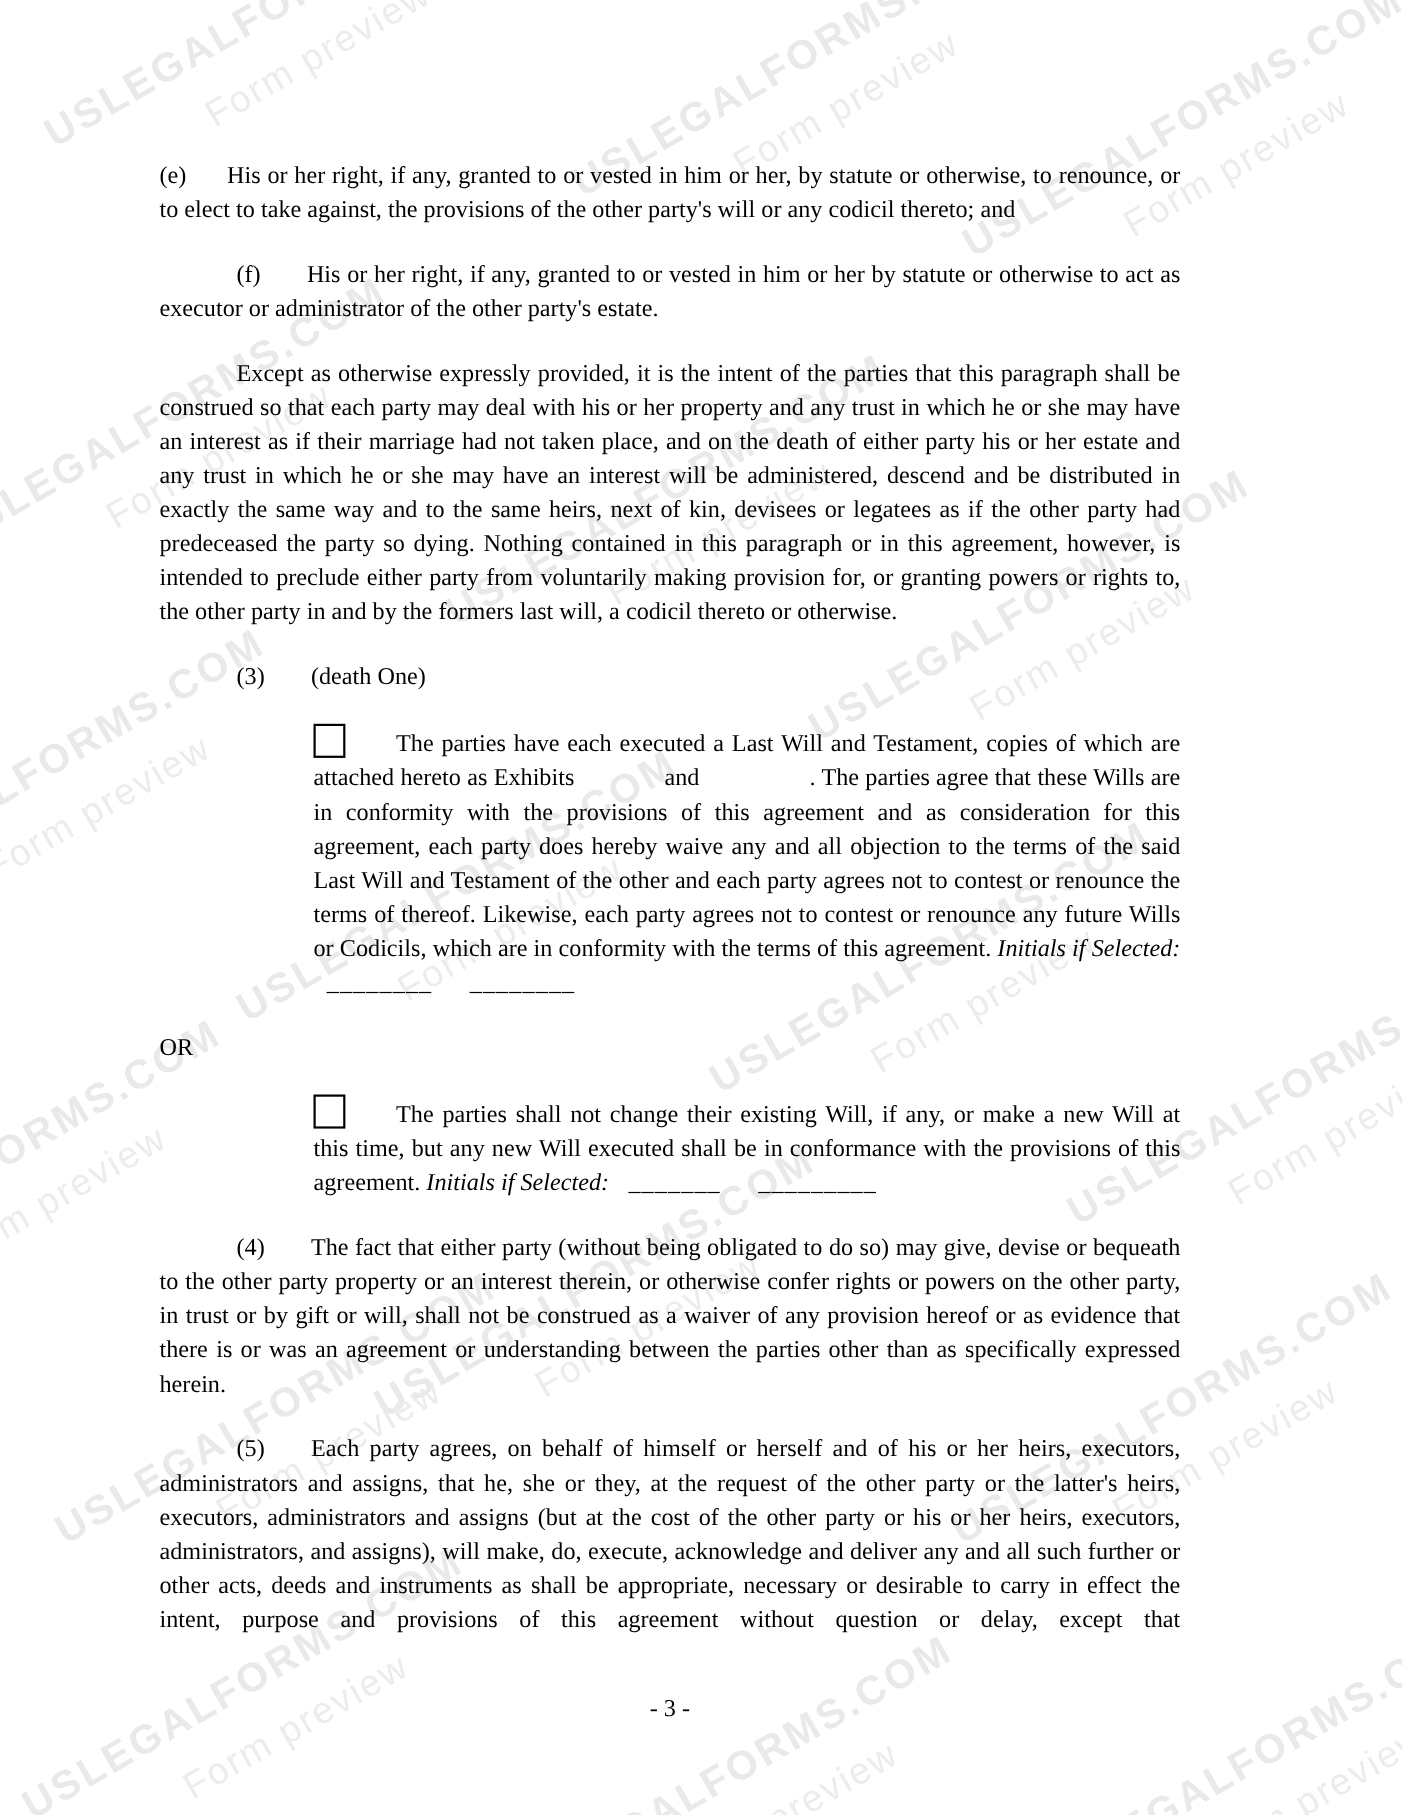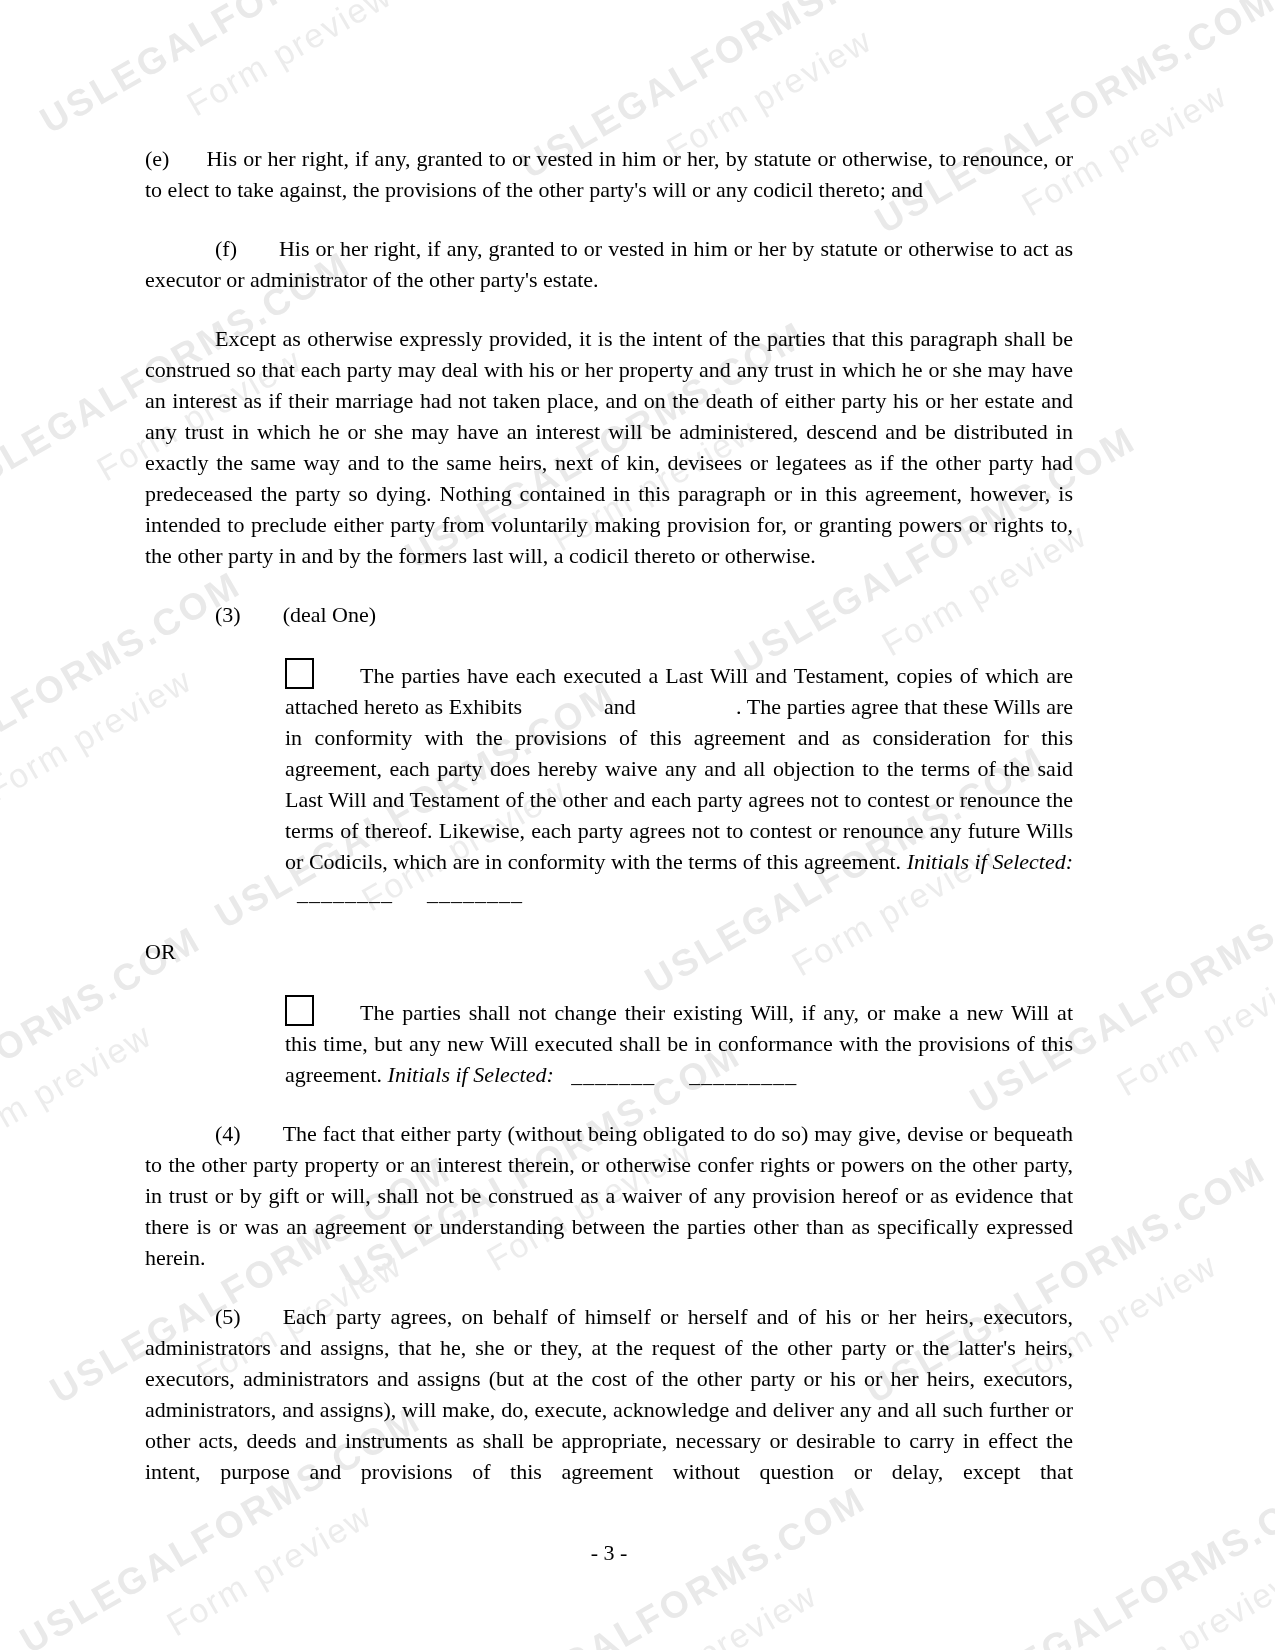--- a/index.html
+++ b/index.html
@@ -150,21 +150,21 @@
     </div>
 
   <div class="content">
 
     <p class="para"><span>(e)</span><span class="lbl-gap1"></span><span>His or her right, if any, granted to or vested in him or her, by statute or otherwise, to renounce, or to elect to take against, the provisions of the other party's will or any codicil thereto; and</span></p>
 
     <p class="para indent1"><span>(f)</span><span class="lbl-gap2"></span><span>His or her right, if any, granted to or vested in him or her by statute or otherwise to act as executor or administrator of the other party's estate.</span></p>
 
     <p class="para indent1"><span>Except as otherwise expressly provided, it is the intent of the parties that this paragraph shall be construed so that each party may deal with his or her property and any trust in which he or she may have an interest as if their marriage had not taken place, and on the death of either party his or her estate and any trust in which he or she may have an interest will be administered, descend and be distributed in exactly the same way and to the same heirs, next of kin, devisees or legatees as if the other party had predeceased the party so dying.  Nothing contained in this paragraph or in this agreement, however, is intended to preclude either party from voluntarily making provision for, or granting powers or rights to, the other party in and by the formers last will, a codicil thereto or otherwise.</span></p>
 
-    <p class="para indent1"><span>(3)</span><span class="lbl-gap2"></span><span>(deal One)</span></p>
+    <p class="para indent1"><span>(3)</span><span class="lbl-gap2"></span><span>(death One)</span></p>
 
     <div class="cbblock"><span class="checkbox"></span><span>The parties have each executed a Last Will and Testament, copies of which are attached hereto as Exhibits</span><span class="blank-gap1"></span><span>and</span><span class="blank-gap2"></span><span>.  The parties agree that these Wills are in conformity with the provisions of this agreement and as consideration for this agreement, each party does hereby waive any and all objection to the terms of the said Last Will and Testament of the other and each party agrees not to contest or renounce the terms of thereof.  Likewise, each party agrees not to contest or renounce any future Wills or Codicils, which are in conformity with the terms of this agreement.</span>
       <span class="initials">Initials if Selected:</span>
       <span class="uline">________</span><span class="uline-gap"></span><span class="uline">________</span>
     </div>
 
     <p class="para or-line">OR</p>
 
     <div class="cbblock"><span class="checkbox"></span><span>The parties shall not change their existing Will, if any, or make a new Will at this time, but any new Will executed shall be in conformance with the provisions of this agreement. </span>
       <span class="initials">Initials if Selected:</span>

